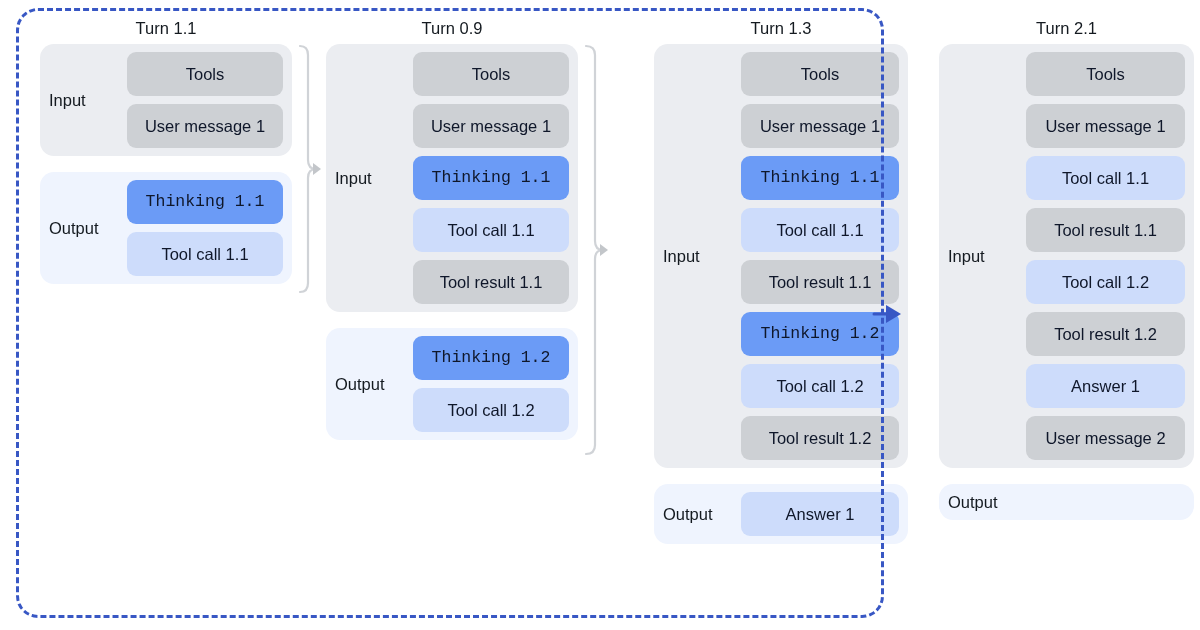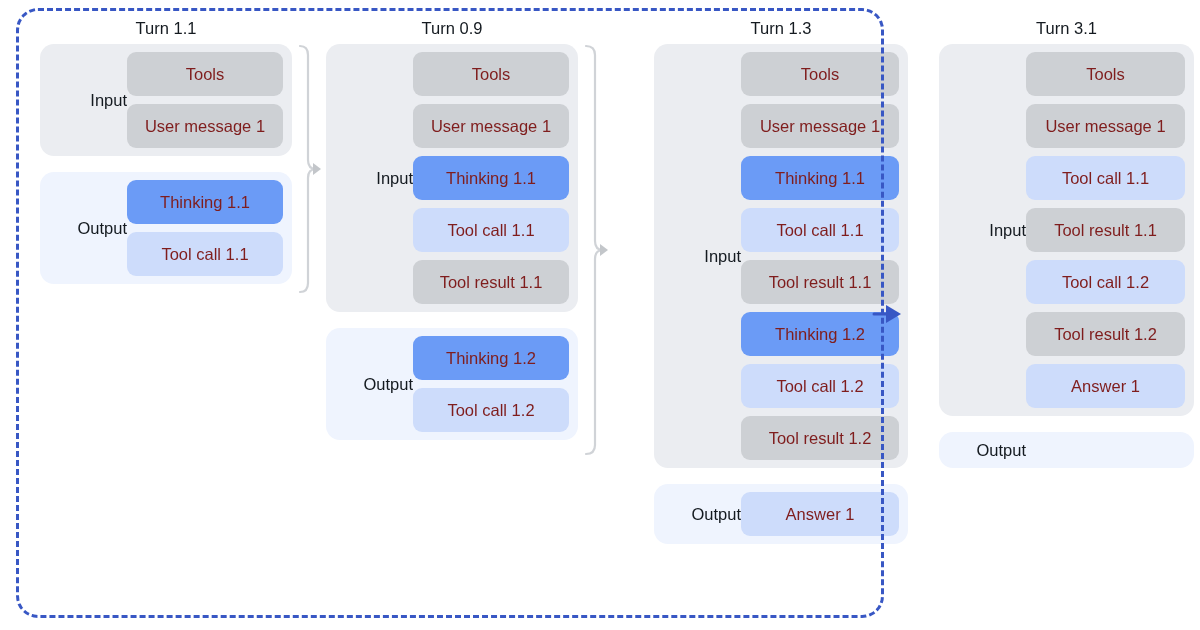--- a/index.html
+++ b/index.html
@@ -63,21 +63,21 @@
     box-sizing: border-box;
     display: flex;
     align-items: center;
     gap: 0px;
   }
   .group.input-group  { background: #ebedf1; margin-bottom: 16px; }
   .group.output-group { background: #eff4fe; }
 
   .group-label {
     flex: 0 0 78px;
-    text-align: right;
+    text-align: left;
     font-size: 16.5px;
     line-height: 20px;
     color: #141a20;
     white-space: nowrap;
   }
   .blocks {
     flex: 1 1 auto;
     display: flex;
     flex-direction: column;
     gap: 8px;
@@ -85,26 +85,26 @@
   }
 
   .block {
     height: 44px;
     border-radius: 9px;
     display: flex;
     align-items: center;
     justify-content: center;
     font-size: 16.5px;
     line-height: 20px;
-    color: #7f1d1d;
+    color: #0f172a;
     white-space: nowrap;
     box-sizing: border-box;
   }
   .block.gray      { background: #cdd0d4; }
-  .block.thinking  { background: #6b9bf6; }
+  .block.thinking  { background: #6b9bf6; font-family: Liberation Mono, monospace; }
   .block.lightblue { background: #cddcfb; }
 
   
   .bracket {
     position: absolute;
     pointer-events: none;
   }
   .bracket svg { display: block; overflow: visible; }
 
   
@@ -183,32 +183,33 @@
 
     <div class="group output-group">
       <div class="group-label">Output</div>
       <div class="blocks">
         <div class="block lightblue">Answer 1</div>
       </div>
     </div>
   </div>
 
   <div class="turn-col" data-col="3">
-    <div class="turn-title">Turn 3.1</div>
+    <div class="turn-title">Turn 2.1</div>
 
     <div class="group input-group">
       <div class="group-label">Input</div>
       <div class="blocks">
         <div class="block gray">Tools</div>
         <div class="block gray">User message 1</div>
         <div class="block lightblue">Tool call 1.1</div>
         <div class="block gray">Tool result 1.1</div>
         <div class="block lightblue">Tool call 1.2</div>
         <div class="block gray">Tool result 1.2</div>
         <div class="block lightblue">Answer 1</div>
+        <div class="block gray">User message 2</div>
       </div>
     </div>
 
     <div class="group output-group">
       <div class="group-label">Output</div>
     </div>
   </div>
 
   <div class="bracket" style="left:288px; top:44px; width:36px; height:250px;">
     <svg width="36" height="250" viewBox="0 0 36 250" fill="none">

